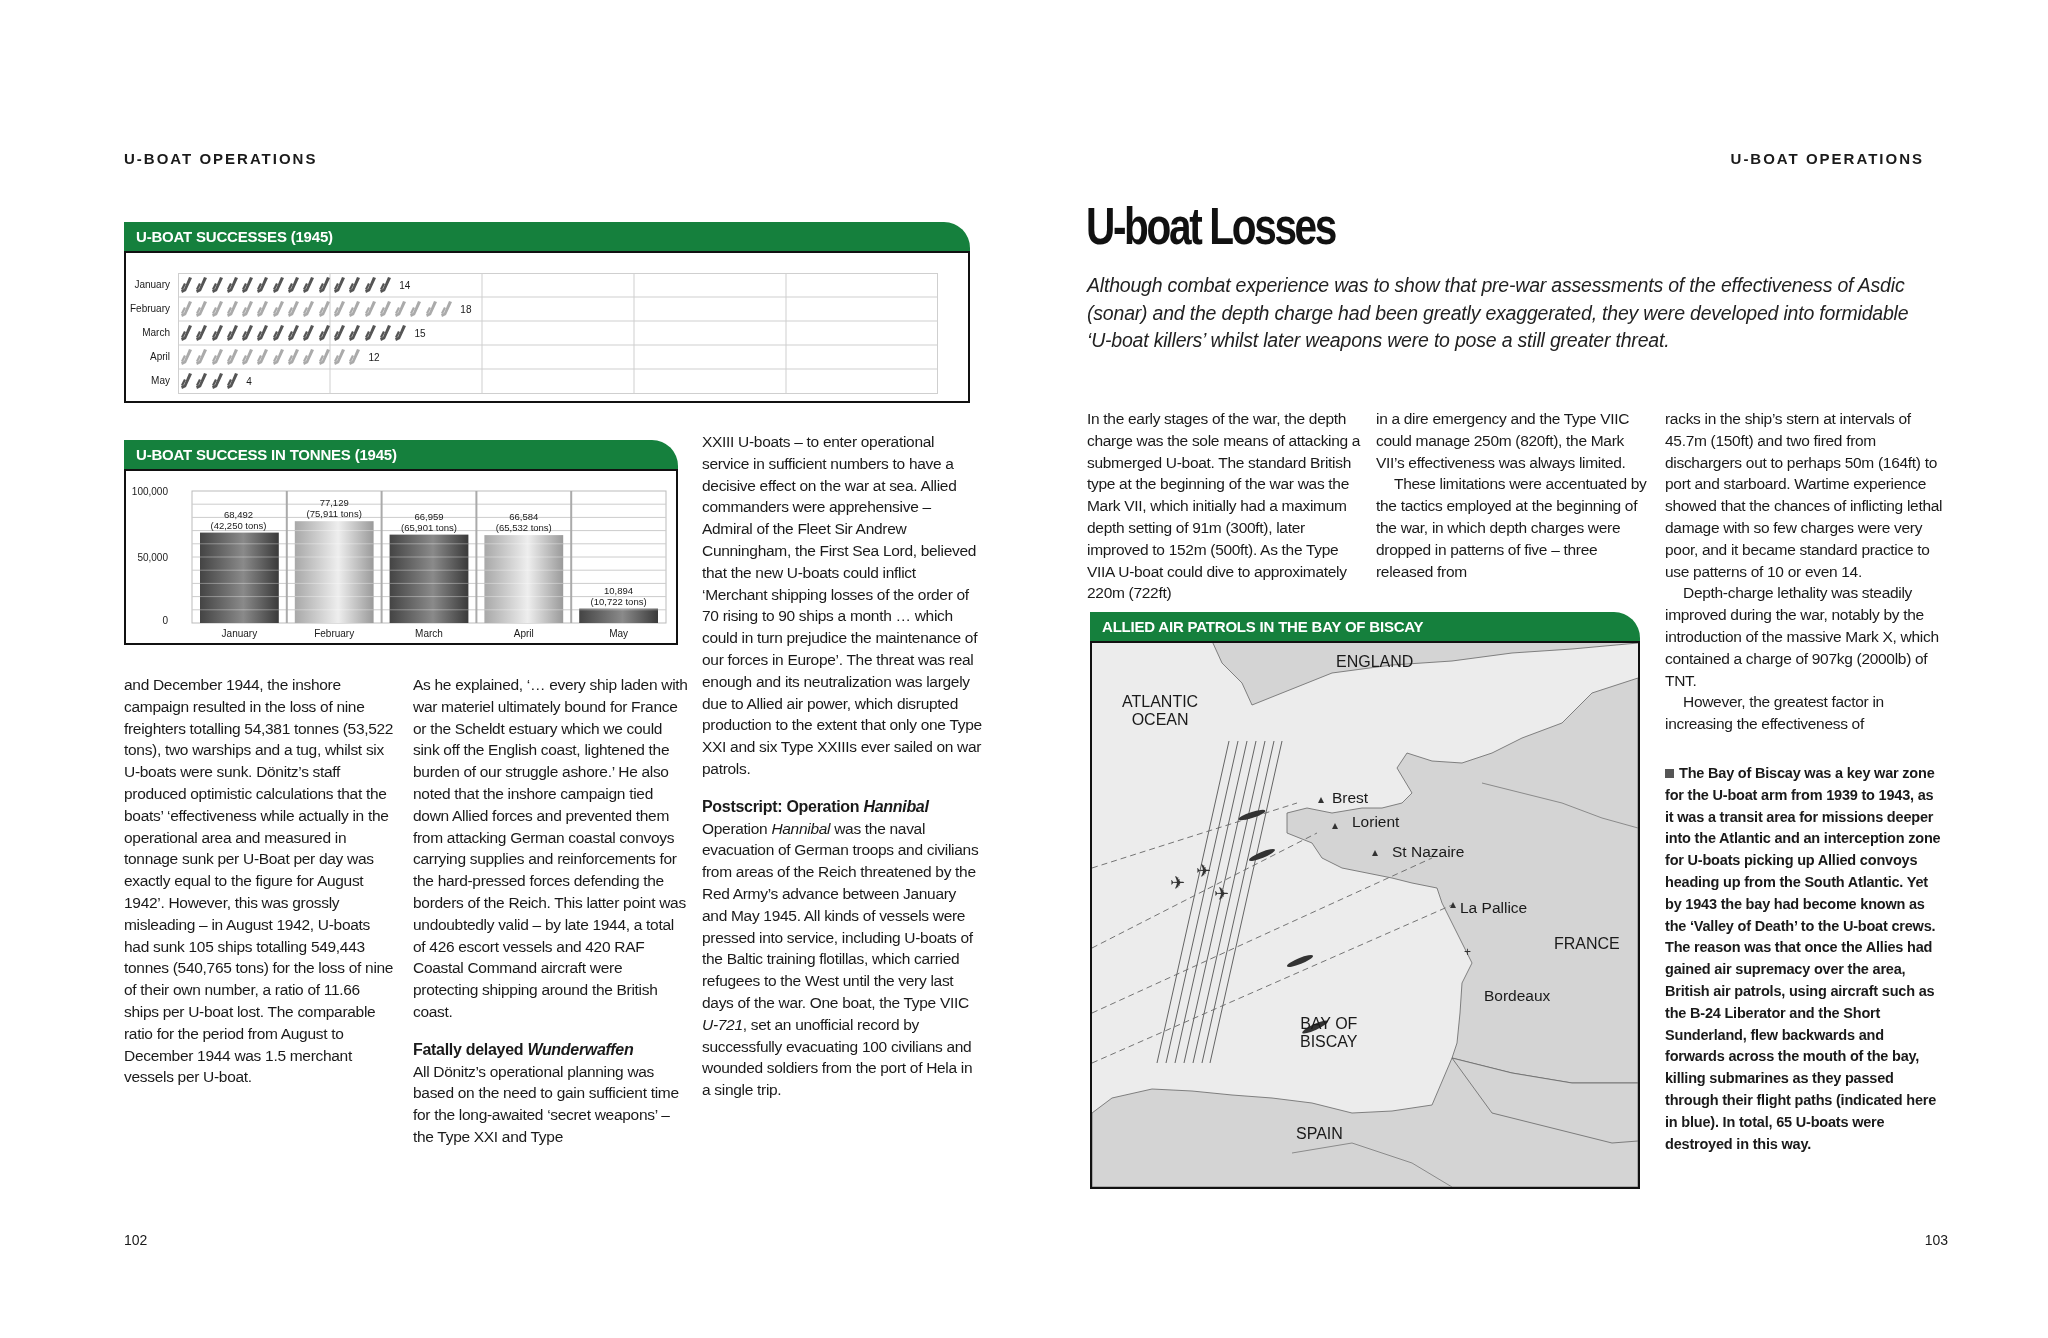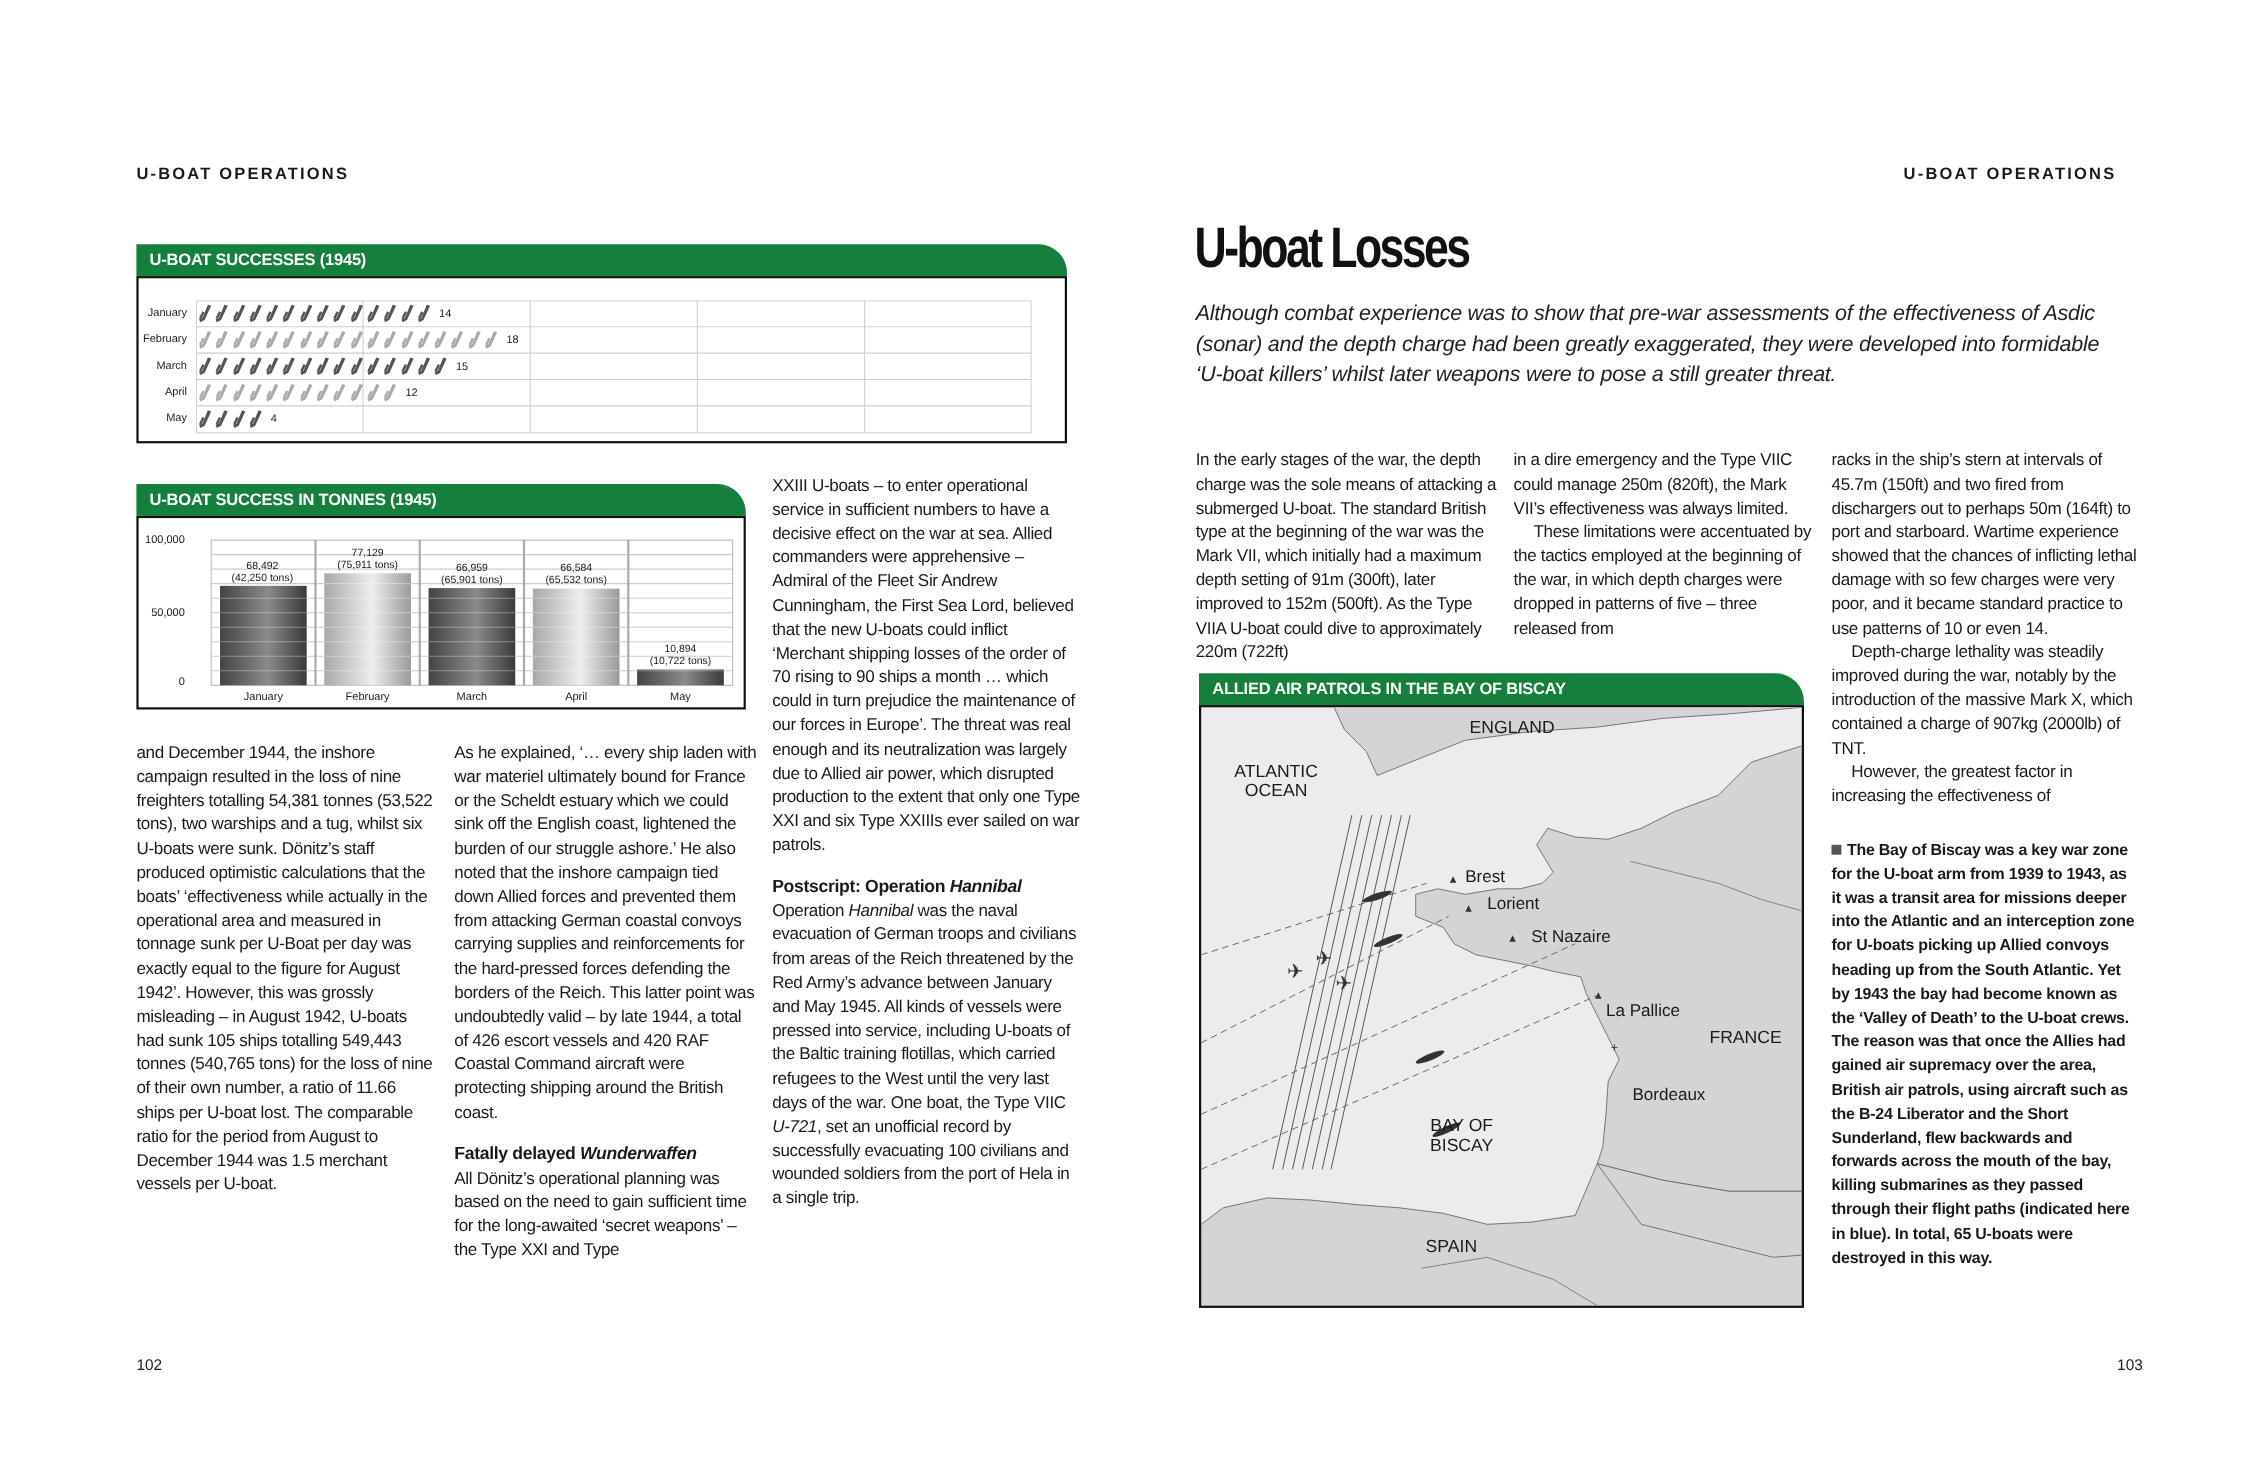--- a/index.html
+++ b/index.html
@@ -524,21 +524,21 @@
     </g>
   </svg>
   <div class="maplabel" style="left:244px; top:10px;">ENGLAND</div>
   <div class="maplabel" style="left:30px; top:50px; text-align:center;">
       <div>ATLANTIC</div>
       <div>OCEAN</div>
     </div>
   <div class="maplabel place" style="left:240px; top:146px;">Brest</div>
   <div class="maplabel place" style="left:260px; top:170px;">Lorient</div>
   <div class="maplabel place" style="left:300px; top:200px;">St Nazaire</div>
-  <div class="maplabel place" style="left:368px; top:268px;">La Pallice</div>
+  <div class="maplabel place" style="left:368px; top:256px;">La Pallice</div>
   <div class="maplabel" style="left:462px; top:292px;">FRANCE</div>
   <div class="maplabel place" style="left:392px; top:344px;text-align:center;">Bordeaux</div>
   <div class="maplabel" style="left:208px; top:372px; text-align:center;">
       <div>BAY OF</div>
       <div>BISCAY</div>
     </div>
   <div class="maplabel" style="left:204px; top:482px;">SPAIN</div>
 </div>
 
 <div class="folio" style="right:100px;">103</div>

